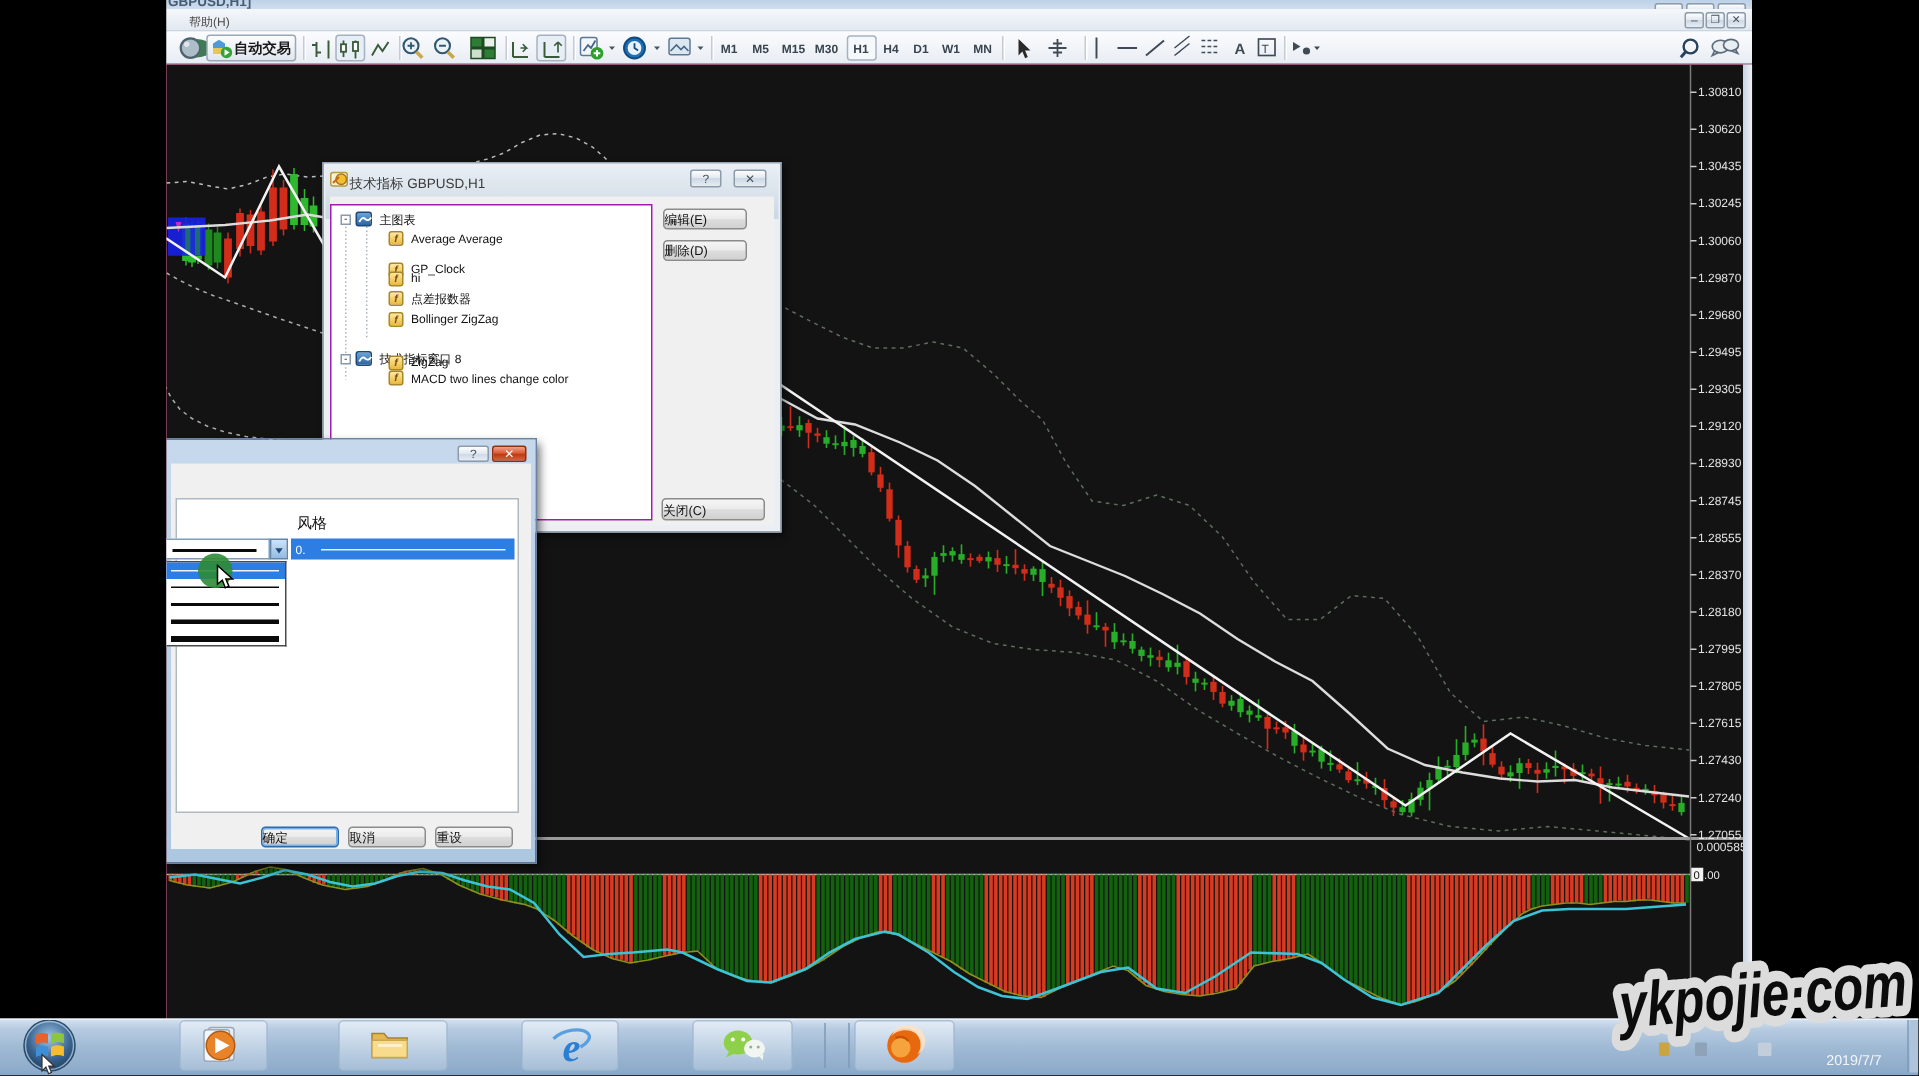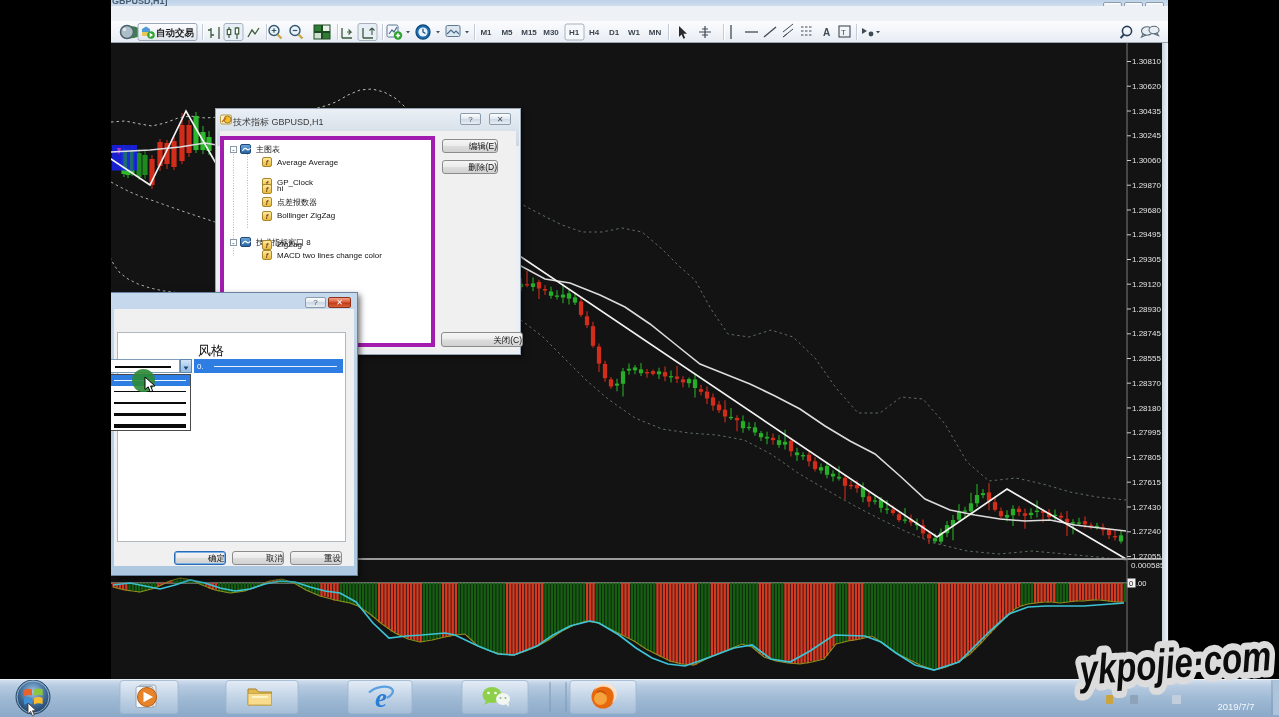--- a/index.html
+++ b/index.html
@@ -14,31 +14,31 @@
  background:linear-gradient(#f4f7fa,#e3e9f1);border-bottom:1px solid #cdd6e0;font-size:8px;color:#4a4a4a}
 #menubar .m{position:absolute;left:15px;top:3px}
 #toolbar{position:absolute;left:0;top:21px;width:100%;height:22px;
  background:linear-gradient(#fbfcfe,#e8edf4);border-bottom:1px solid #9aa5b1}
 .tbsep{position:absolute;top:3px;width:1px;height:16px;background:#c3ccd6;box-shadow:1px 0 0 #fff}
 
 .wbtn{position:absolute;border:1px solid #8d9cab;background:linear-gradient(#fdfefe,#e0e7ef 50%,#cdd8e4 50%,#e6edf4);
  border-radius:2px;color:#44505c;text-align:center}
 
 .dlg{position:absolute;border-radius:0}
-.btn{position:absolute;border:1px solid #8b8b8b;border-radius:3px;text-align:right;
+.btn{position:absolute;border:1px solid #8b8b8b;border-radius:3px;text-align:left;
  background:linear-gradient(#f5f5f5,#ebebeb 48%,#dddddd 52%,#d1d1d1);font-size:8.5px;color:#111}
 
 #dlg1{left:215px;top:108px;width:306px;height:247px;background:#ebeff4;
  border:1px solid #97a5b4;box-shadow:2px 2px 5px rgba(0,0,0,.55)}
 #dlg1 .tb{position:absolute;left:1px;top:1px;right:1px;height:36px;
  background:linear-gradient(#e9eff5,#ccd7e2)}
 #dlg1 .ttl{position:absolute;left:16px;top:6px;font-size:9px;color:#3a3a3a}
 #dlg1 .client{position:absolute;left:4px;top:22px;right:4px;bottom:4px;background:#f0f0f0}
 #list1{position:absolute;left:0px;top:5px;width:215px;height:211px;background:#fff;
- border:4px solid #a21caf;font-size:8px;color:#111}
+ border:1px solid #a21caf;font-size:8px;color:#111}
 .trow{position:absolute;left:0;height:13.3px;line-height:13.3px;white-space:nowrap}
 
 #dlg2{left:111px;top:292px;width:247px;height:284px;
  background:linear-gradient(#c6d8ec,#adc7e0);border:1px solid #6b82a0;border-left:none;
  box-shadow:2px 3px 6px rgba(0,0,0,.6)}
 #dlg2 .client{position:absolute;left:3px;top:16px;right:3px;bottom:9px;background:#f0f0f0}
 #whitebox{position:absolute;left:3px;top:23px;width:229px;height:210px;background:#fff;
  border:1px solid #b0b8c0}
 
 .xred{background:linear-gradient(#f0a18a,#d85c35 45%,#c13a17 55%,#d4633c);border:1px solid #8d3013!important;color:#fff}
@@ -56,20 +56,26 @@
 #wm{position:absolute;left:1040px;top:620px;width:239px;height:97px;pointer-events:none}
 </style></head>
 <body>
 <div id="stage">
 <div id="win">
   <div id="titlestrip">
         <span class="ttxt">GBPUSD,H1]</span>
     <span class="wbtn" style="right:46px;top:2px;width:19px;height:10px"></span>
     <span class="wbtn" style="right:25px;top:2px;width:19px;height:10px"></span>
     <span class="wbtn" style="right:4px;top:2px;width:19px;height:10px"></span>
+  </div>
+  <div id="menubar">
+        <span class="m">帮助(H)</span>
+    <span class="wbtn" style="right:32px;top:2px;width:13px;height:11px;font-size:8px;line-height:9px">–</span>
+    <span class="wbtn" style="right:18px;top:2px;width:13px;height:11px;font-size:7px;line-height:10px">❐</span>
+    <span class="wbtn" style="right:4px;top:2px;width:13px;height:11px;font-size:7px;line-height:10px">✕</span>
   </div>
   <div id="toolbar"><svg width="1057" height="22" viewBox="0 0 1057 22" font-family="Liberation Sans, sans-serif">
 <defs>
 <linearGradient id="btng" x1="0" y1="0" x2="0" y2="1">
 <stop offset="0" stop-color="#fdfdfe"></stop>
               <stop offset="1" stop-color="#dfe6ee"></stop>
 </linearGradient>
 </defs>
 
 <circle cx="16" cy="11" r="6.5" fill="#aebec8" stroke="#4e6272" stroke-width="1.5"></circle>
@@ -885,30 +891,30 @@
           </div>
 <div class="trow" style="top:108.9px;width:100%">
 <span style="position:absolute;left:38px;top:1.5px;width:10px;height:10px;border-radius:2px;
 background:linear-gradient(#ffe9a0,#e8b93e);border:1px solid #a8862a;font-size:7px;color:#7a4a10;
 text-align:center;line-height:9px;font-style:italic;font-weight:bold">f</span>
 <span style="position:absolute;left:53px">MACD two lines change color</span>
           </div>
   </div>
   <div class="btn" style="left:222px;top:8px;width:56px;height:14px;line-height:13px">编辑(E)</div>
   <div class="btn" style="left:222px;top:29px;width:56px;height:14px;line-height:13px">删除(D)</div>
-  <div class="btn" style="left:221px;top:201px;width:82px;height:15px;line-height:14px">关闭(C)</div>
+  <div class="btn" style="left:221px;top:201px;width:69px;height:15px;line-height:14px">关闭(C)</div>
   </div>
 </div>
 
 <div class="dlg" id="dlg2">
   <span class="wbtn" style="right:31px;top:4px;width:21px;height:11px;font-size:8px;line-height:10px;z-index:3">?</span>
   <span class="wbtn xred" style="right:6px;top:4px;width:23px;height:11px;font-size:8px;line-height:10px;z-index:3">✕</span>
   <div class="client">
     <div id="whitebox">
-      <div style="position:absolute;left:80px;top:9px;font-size:13px;color:#111">风格</div>
+      <div style="position:absolute;left:80px;top:9px;font-size:10px;color:#111">风格</div>
     </div>
     <div id="combo-line">
           <div style="position:absolute;left:4px;right:8px;top:6px;height:1.6px;background:#0a0a0a"></div>
         </div>
     <div id="combo-arrow"><svg width="10" height="12" viewBox="0 0 10 12">
             <path d="M2.5,4.5 h5 l-2.5,3.5 z" fill="#1a4a7a"></path>
           </svg></div>
     <div id="combo-blue">
           <span style="position:absolute;left:3px;top:3px">0.</span>
       <div style="position:absolute;left:20px;right:6px;top:6.5px;height:1.2px;background:#e8f0fa"></div>

